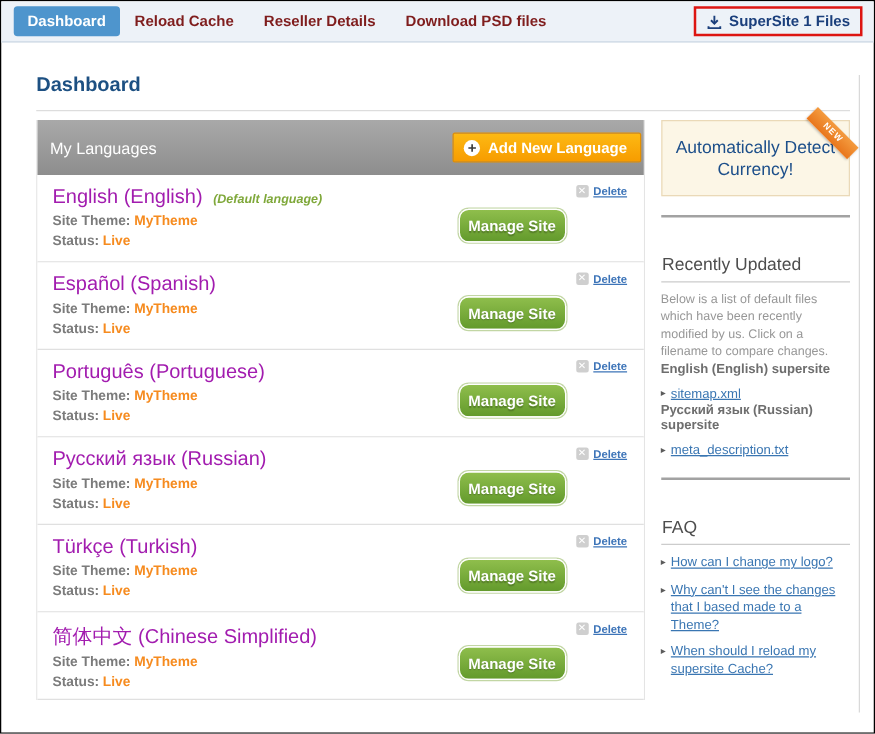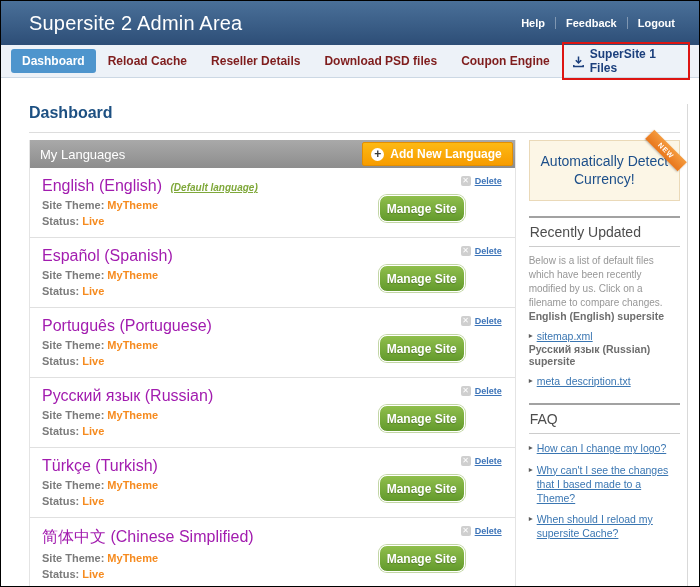--- a/index.html
+++ b/index.html
@@ -24,72 +24,61 @@
 
   
   .content { height:510px; margin-right:11px; border-right:1px solid #d9d9d9; padding-left:28px; padding-right:7px; }
   .page-title { margin:26px 0 10px; font-size:16px; color:#1d5082; font-weight:bold; }
   .rule { border-top:1px solid #ddd; }
   .columns { display:flex; align-items:flex-start; }
 
   
   .main { width:492px; }
   .panel { margin-top:7px; border-left:1px solid #e4e4e4; border-right:1px solid #e4e4e4; }
-  .panel-head { height:28px; background:linear-gradient(#a9a9a9,#8d8d8d); display:flex; align-items:center; padding:0 2px 0 10px; }
+  .panel-head { height:44px; background:linear-gradient(#a9a9a9,#8d8d8d); display:flex; align-items:center; padding:0 2px 0 10px; }
   .panel-title { color:#fff; font-size:13px; }
   .add-btn { margin-left:auto; display:flex; align-items:center; gap:6px; background:linear-gradient(#fdb913,#f79c00); border:1px solid #e38f00; border-radius:2px; color:#fff; font-size:12px; font-weight:bold; padding:4px 10px 4px 8px; cursor:pointer; }
   .plus-icon { width:13px; height:13px; background:#fff; border-radius:50%; color:#3a3a3a; font-size:12px; font-weight:bold; line-height:12px; text-align:center; }
 
   .row { position:relative; border-bottom:1px solid #e0e0e0; padding:9px 12px 10px; height:70px; background:#fff; }
   .row-name { color:#a21caf; font-size:16px; font-weight:normal; }
-  .row-note { color:#7fa83a; font-size:10px; font-style:italic; font-weight:bold; margin-left:4px;text-decoration:underline; }
+  .row-note { color:#7fa83a; font-size:10px; font-style:italic; font-weight:bold; margin-left:4px; }
   .row-line { margin-top:4px; font-size:11px; font-weight:bold; color:#7b7b7b; }
   .row-line .val { color:#f68b1f; margin-left:3px;text-align:right; }
-  .manage-btn { position:absolute; right:50px; top:27px; width:86px; height:27px; background:linear-gradient(#8fbe4c,#639a2c); border:1px solid #fff; box-shadow:0 0 0 1px #c2d6a4; border-radius:8px; color:#fff; font-size:12px; font-weight:bold; text-shadow:0 1px 1px rgba(0,0,0,.25); cursor:pointer; font-family:"Liberation Sans",sans-serif; }
+  .manage-btn { position:absolute; right:62px; top:27px; width:86px; height:27px; background:linear-gradient(#8fbe4c,#639a2c); border:1px solid #fff; box-shadow:0 0 0 1px #c2d6a4; border-radius:8px; color:#fff; font-size:12px; font-weight:bold; text-shadow:0 1px 1px rgba(0,0,0,.25); cursor:pointer; font-family:"Liberation Sans",sans-serif; }
   .delete { position:absolute; right:13px; top:8px; display:flex; align-items:center; gap:4px; cursor:pointer; }
   .delete-icon { width:10px; height:10px; background:#cfcfcf; border-radius:2px; color:#fff; font-size:8px; line-height:10px; text-align:center; }
   .delete-label { color:#3d74b8; font-size:9px; font-weight:bold; text-decoration:underline; }
 
   
   .sidebar { width:153px; margin-left:13px; }
   .currency-box { position:relative; margin-top:7px; background:#fcf6e6; border:1px solid #ead9b8; padding:12px 8px 12px; text-align:center; cursor:pointer; }
   .currency-title { color:#1d4f8a; font-size:14px; font-weight:normal; line-height:1.25; }
   .currency-body { color:#a39d8e; font-size:10px; line-height:1.45; margin-top:6px; }
   .ribbon { position:absolute; top:3px; right:-10px; width:46px; height:13px; background:linear-gradient(#f49b3f,#e8761c); transform:rotate(45deg); color:#fff; font-size:7px; font-weight:bold; line-height:13px; text-align:center; letter-spacing:1px; box-shadow:0 1px 2px rgba(0,0,0,.25); }
 
   .side-section { margin-top:15px; border-top:2px solid #a2a2a2; }
-  .side-title { font-size:14px; color:#4d4d4d; padding:6px 1px 6px; border-bottom:1px solid #ccc; }
+  .side-title { font-size:14px; color:#4d4d4d; padding:6px 1px 6px; border-bottom:1px solid #ccc;margin-top:23px; }
   .side-intro { margin-top:7px; color:#979797; font-size:10px; line-height:1.4; }
   .group-head { margin-top:0; color:#6e6e6e; font-size:10.5px; font-weight:bold; }
   .side-link-row { margin-top:7px; display:flex; align-items:flex-start; gap:4px; }
   .bullet { color:#5c5c5c; font-size:8px; line-height:13px; }
   .side-link { color:#3a76b2; font-size:10.5px; text-decoration:underline; line-height:1.35; cursor:pointer; }
 </style>
 </head>
 <body>
 
 <div class="frame">
 
-  <div class="topbar">
-    <div class="app-title">Supersite 2 Admin Area</div>
-    <div class="top-links">
-      <a class="top-link">Help</a>
-      <span class="top-sep"></span>
-      <a class="top-link">Feedback</a>
-      <span class="top-sep"></span>
-      <a class="top-link">Logout</a>
-    </div>
-  </div>
 
   <div class="navbar">
     <div class="tab active">Dashboard</div>
     <div class="tab">Reload Cache</div>
     <div class="tab">Reseller Details</div>
     <div class="tab">Download PSD files</div>
-    <div class="tab">Coupon Engine</div>
     <div class="annotation-box">
       <div class="ss-files">
         <span class="dl-icon">
           <svg width="13" height="13" viewBox="0 0 13 13" fill="none" stroke="#1b3f7c" stroke-width="1.5">
             <path d="M6.5 1.5v6"></path>
               <path d="M3.8 5.2L6.5 8l2.7-2.8"></path>
               <path d="M1.8 10v1.5h9.4V10"></path>
           </svg>
         </span>
         <span>SuperSite 1 Files</span>

